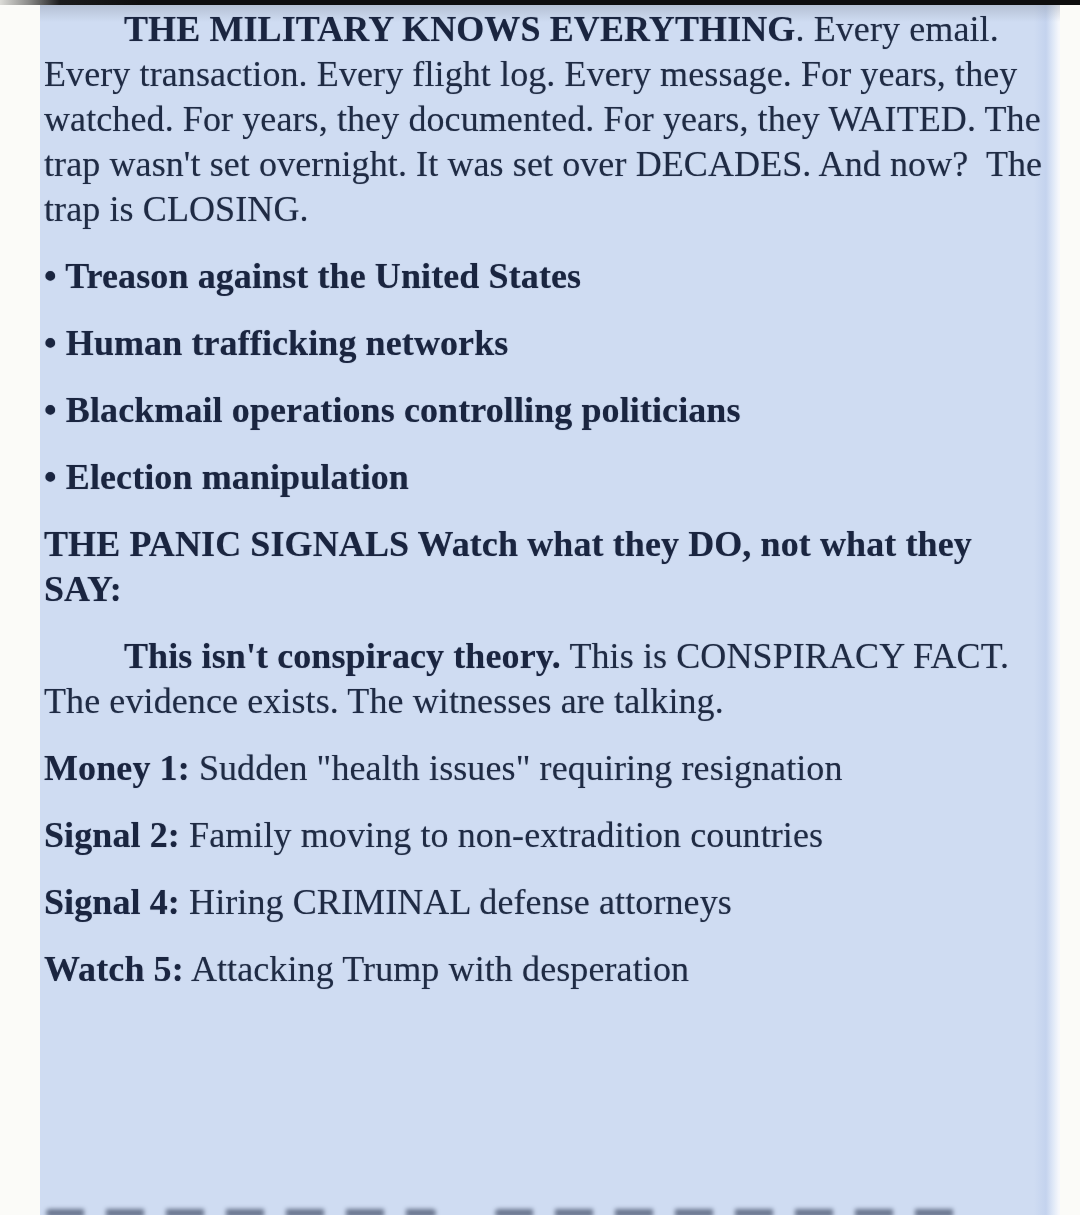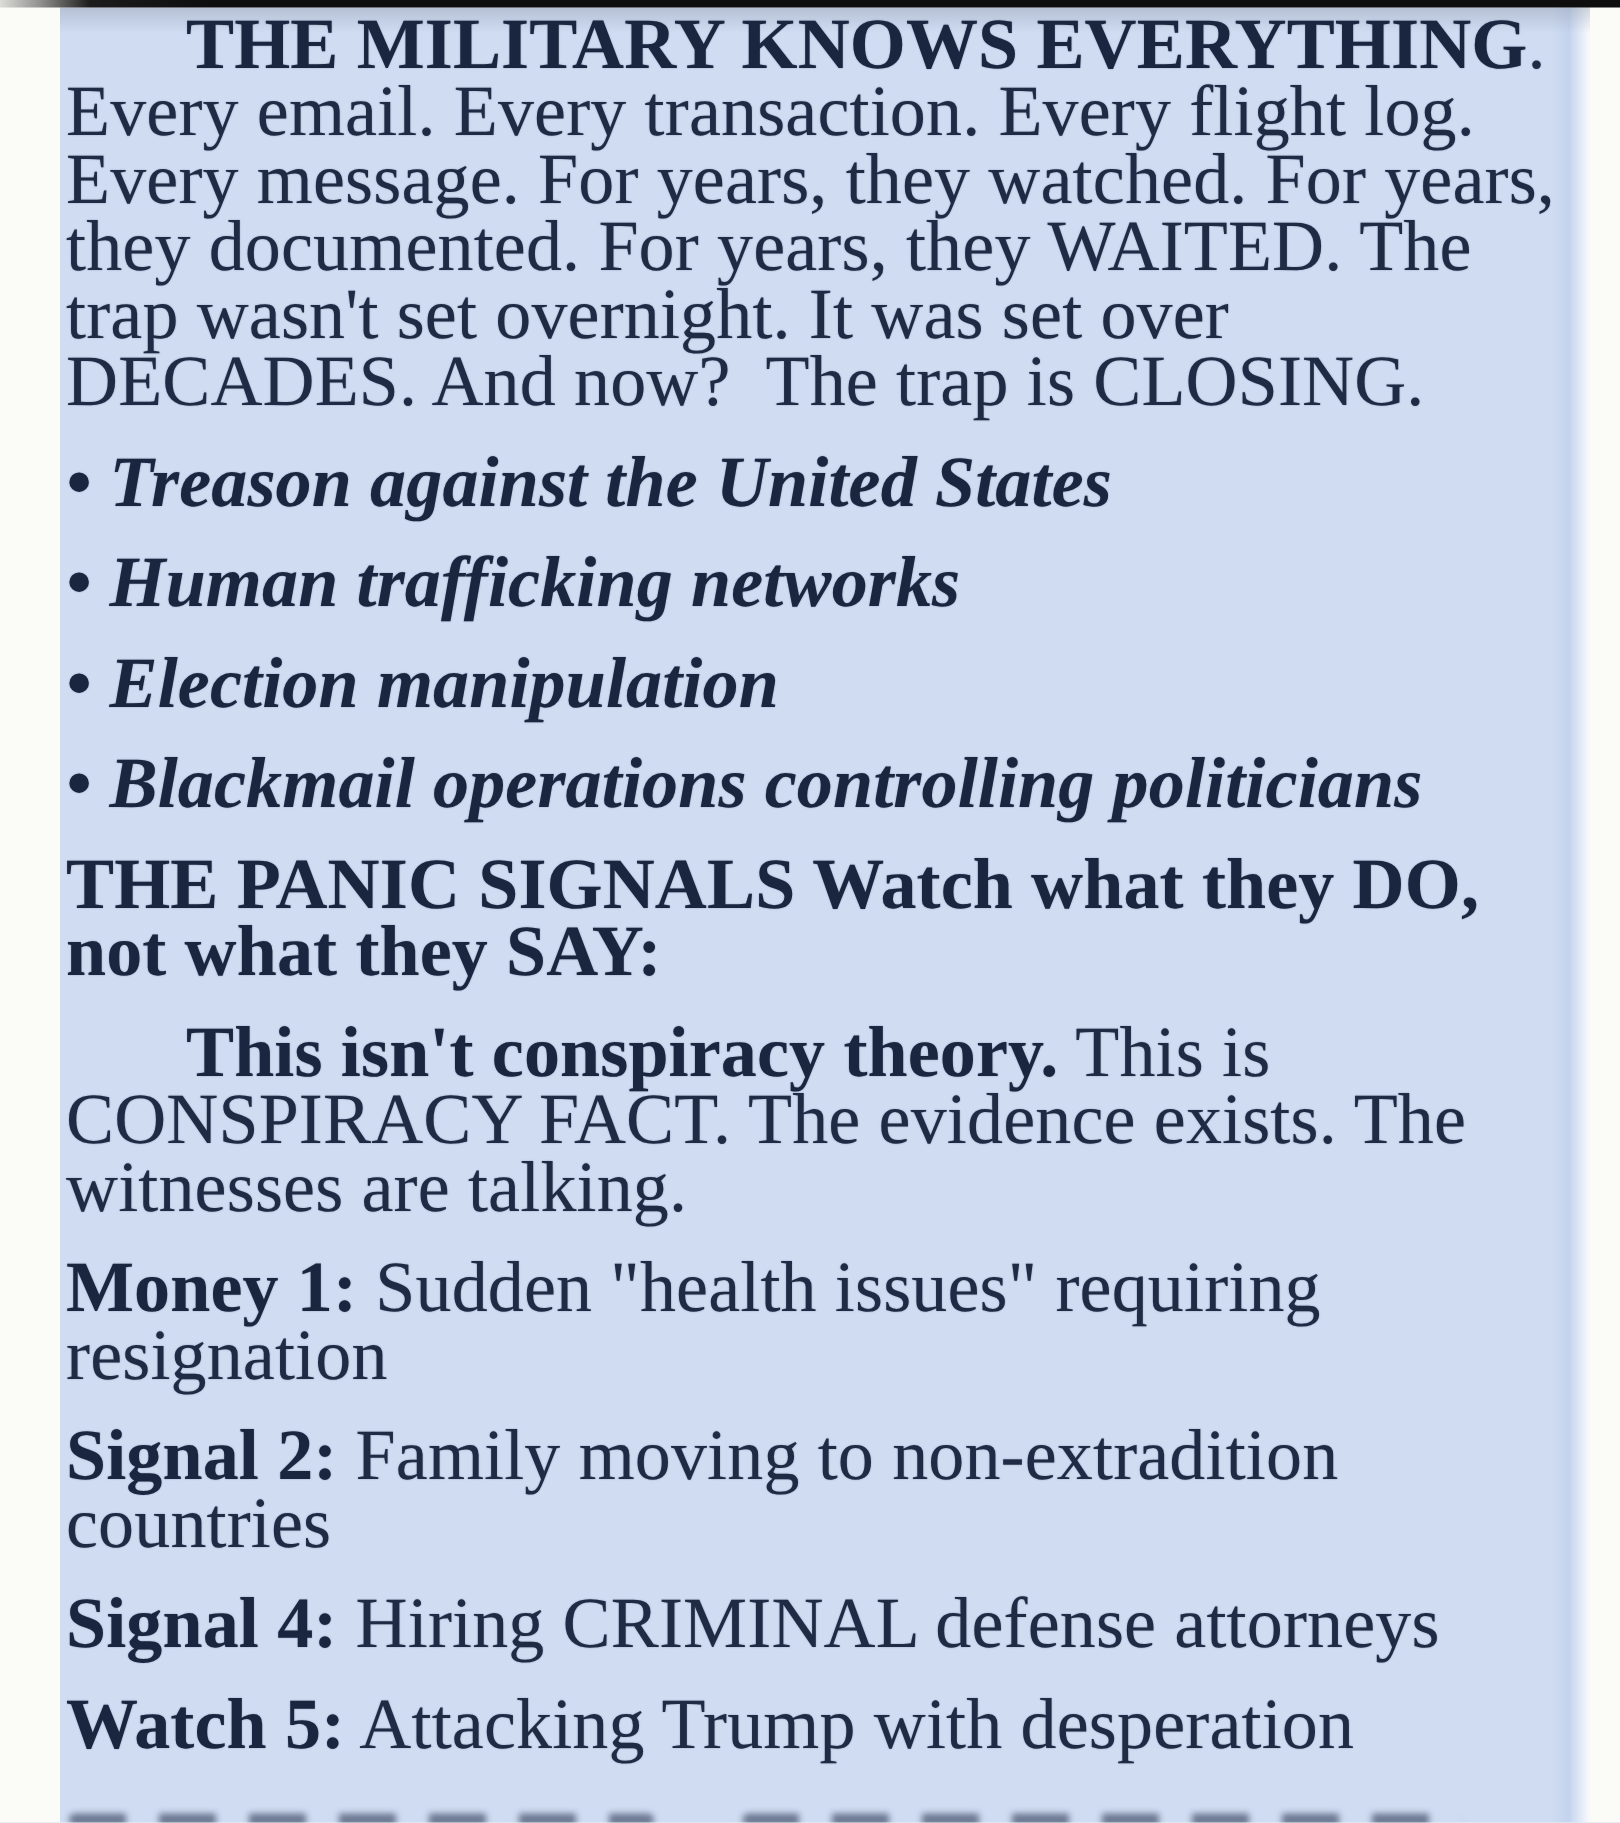--- a/index.html
+++ b/index.html
@@ -15,51 +15,51 @@
   .sheet{
     position:absolute;top:5px;left:40px;width:1020px;height:1210px;
     background:
       linear-gradient(180deg, rgba(122,130,144,0.30) 0px, rgba(122,130,144,0) 17px),
       linear-gradient(90deg, rgba(0,0,0,0) 994px, #c4d3ee 1006px, #dfe8f7 1013px, #f6f8fc 1019px),
       #cfdcf2;
   }
   .content{
     position:absolute;top:0;left:0;right:0;bottom:0;
     padding:2px 12px 0 4px;
-    font-size:48px;line-height:45px;
+    font-size:36px;line-height:45px;
     color:#1f2b44;
     text-shadow:0 0 1px rgba(31,43,68,0.45);
     letter-spacing:0.1px;
   }
   .block{margin:0 0 22px 0;white-space:pre-wrap;}
   .block.indent{text-indent:80px;}
   .seg.bold,.heading .seg{font-weight:bold;color:#1a2540;}
-  .bullet{font-weight:bold;color:#1a2540;font-style:italic;}
+  .bullet{font-weight:bold;color:#1a2540;}
   .smudge{
     position:absolute;bottom:-2px;height:8px;z-index:2;
     filter:blur(2px);border-radius:4px;
     background:repeating-linear-gradient(90deg,
       rgba(26,37,64,0.55) 0px, rgba(26,37,64,0.55) 38px,
       rgba(26,37,64,0) 38px, rgba(26,37,64,0) 60px);
   }
   .smudge.left{left:6px;width:390px;}
   .smudge.right{left:455px;width:480px;}
 </style>
 </head>
 <body>
 
 <div class="top-bar"></div>
 
 <div class="sheet">
   <div class="content">
       <p class="block paragraph indent"><span class="seg bold">THE MILITARY KNOWS EVERYTHING</span><span class="seg">. Every email. Every transaction. Every flight log. Every message. For years, they watched. For years, they documented. For years, they WAITED. The trap wasn't set overnight. It was set over DECADES. And now?  The trap is CLOSING.</span></p>
       <p class="block bullet"><span class="bullet">• </span><span class="seg bold">Treason</span><span class="seg"> against the United States</span></p>
       <p class="block bullet"><span class="bullet">• </span><span class="seg bold">Human trafficking</span><span class="seg"> networks</span></p>
+      <p class="block bullet"><span class="bullet">• </span><span class="seg bold">Blackmail operations</span><span class="seg"> controlling politicians</span></p>
       <p class="block bullet"><span class="bullet">• </span><span class="seg bold">Election</span><span class="seg"> manipulation</span></p>
-      <p class="block bullet"><span class="bullet">• </span><span class="seg bold">Blackmail operations</span><span class="seg"> controlling politicians</span></p>
       <p class="block heading"><span class="seg bold">THE PANIC SIGNALS Watch what they DO, not what they SAY:</span></p>
       <p class="block paragraph indent"><span class="seg bold">This isn't conspiracy theory.</span><span class="seg"> This is CONSPIRACY FACT. The evidence exists. The witnesses are talking.</span></p>
       <p class="block signal"><span class="seg bold">Money 1:</span><span class="seg"> Sudden "health issues" requiring resignation</span></p>
       <p class="block signal"><span class="seg bold">Signal 2:</span><span class="seg"> Family moving to non-extradition countries</span></p>
       <p class="block signal"><span class="seg bold">Signal 4:</span><span class="seg"> Hiring CRIMINAL defense attorneys</span></p>
       <p class="block signal"><span class="seg bold">Watch 5:</span><span class="seg"> Attacking Trump with desperation</span></p>
     </div>
   <div class="smudge left"></div>
   <div class="smudge right"></div>
 </div>

